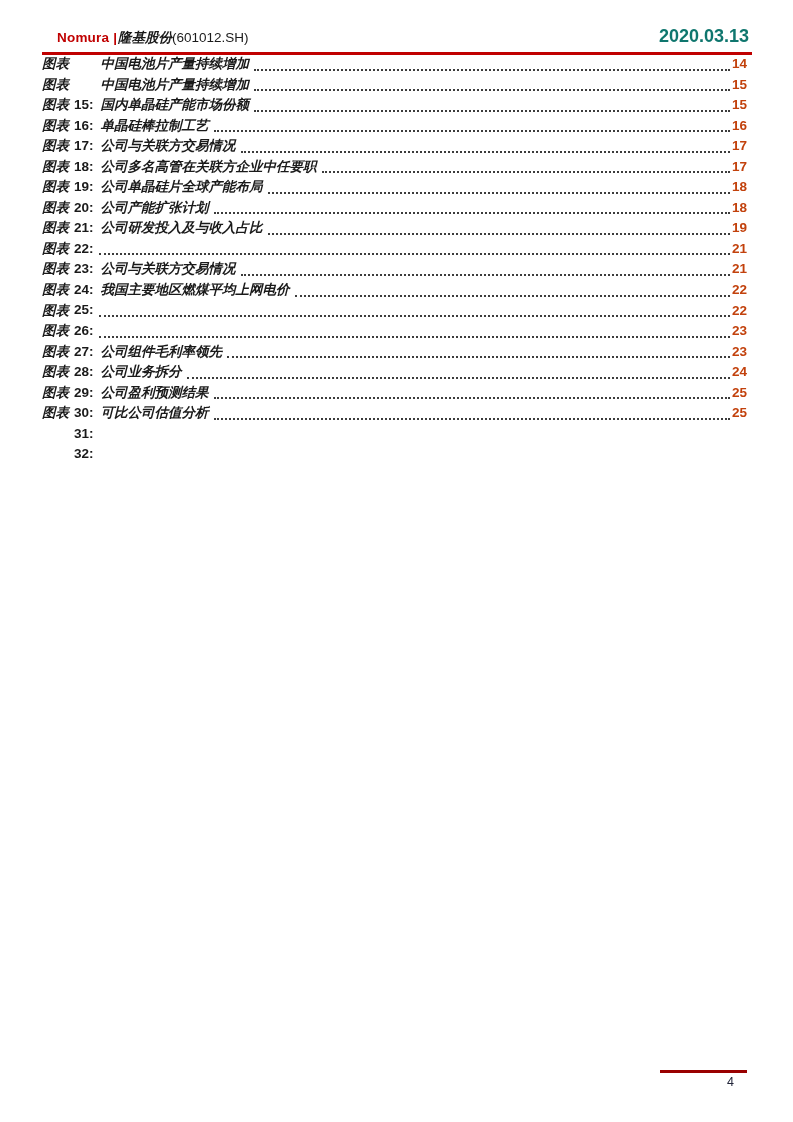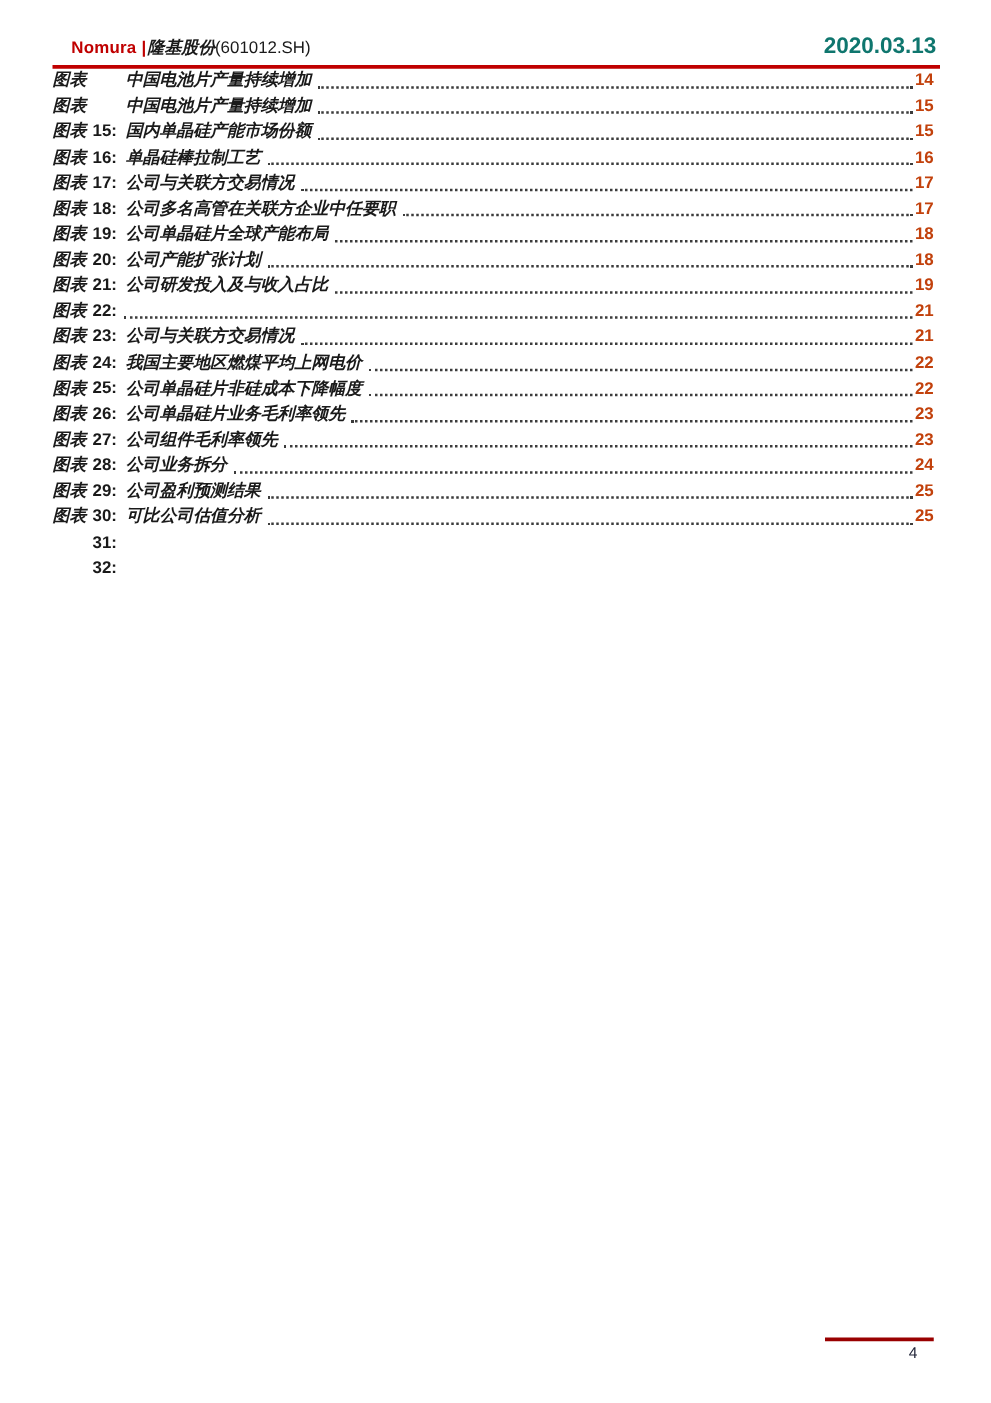--- a/index.html
+++ b/index.html
@@ -233,29 +233,27 @@
     <span class="fig-label">图表</span>
     <span class="fig-num">26:</span>
     <span class="toc-title">我国主要地区燃煤平均上网电价</span>
     <span class="toc-leader"></span>
     <span class="toc-page">22</span>
   </div>
 
   <div class="toc-row">
     <span class="fig-label">图表</span>
     <span class="fig-num">27:</span>
-    <span class="toc-title">公司单晶硅片非硅成本下降幅度</span>
     <span class="toc-leader"></span>
     <span class="toc-page">22</span>
   </div>
 
   <div class="toc-row">
     <span class="fig-label">图表</span>
     <span class="fig-num">28:</span>
-    <span class="toc-title">公司单晶硅片业务毛利率领先</span>
     <span class="toc-leader"></span>
     <span class="toc-page">23</span>
   </div>
 
   <div class="toc-row">
     <span class="fig-label">图表</span>
     <span class="fig-num">29:</span>
     <span class="toc-title">公司组件毛利率领先</span>
     <span class="toc-leader"></span>
     <span class="toc-page">23</span>

